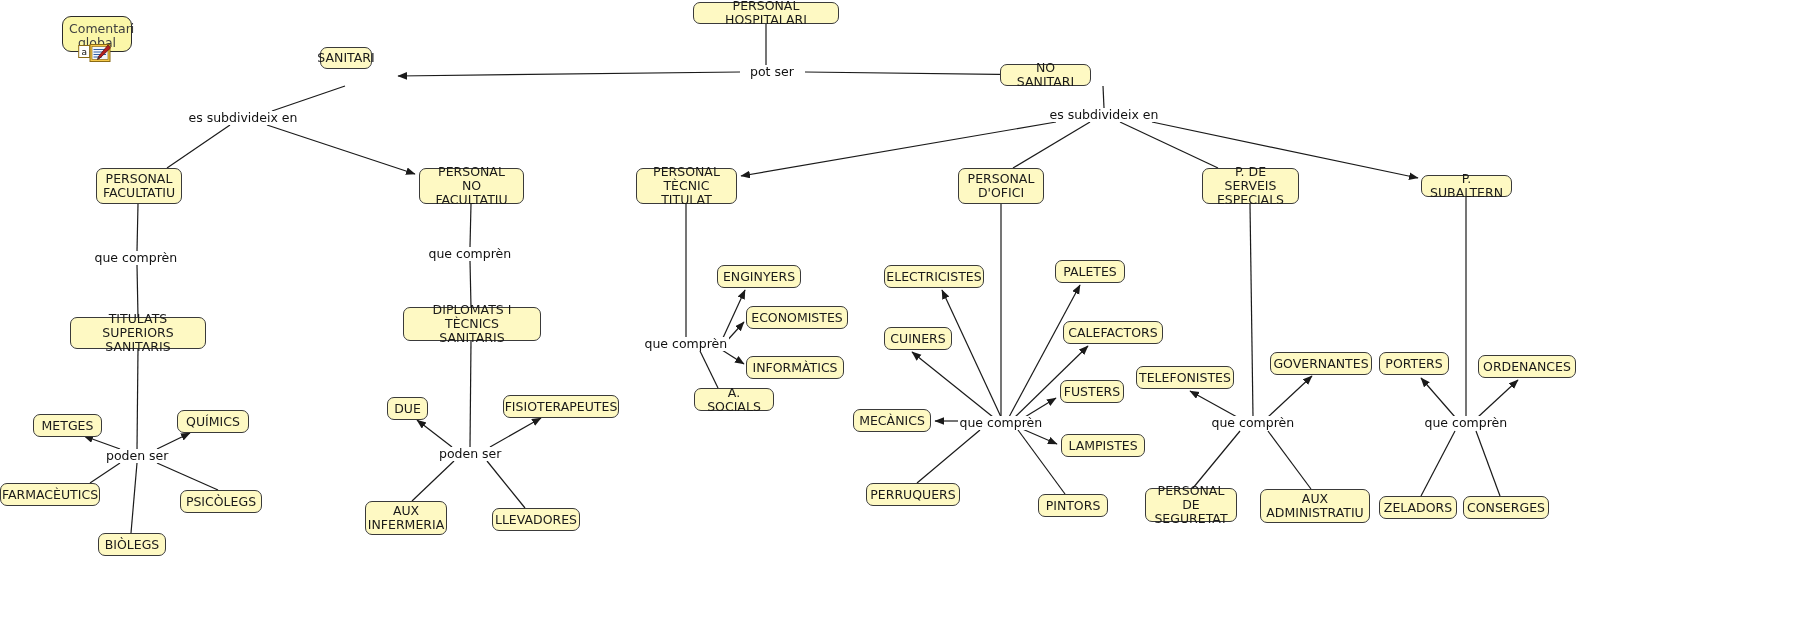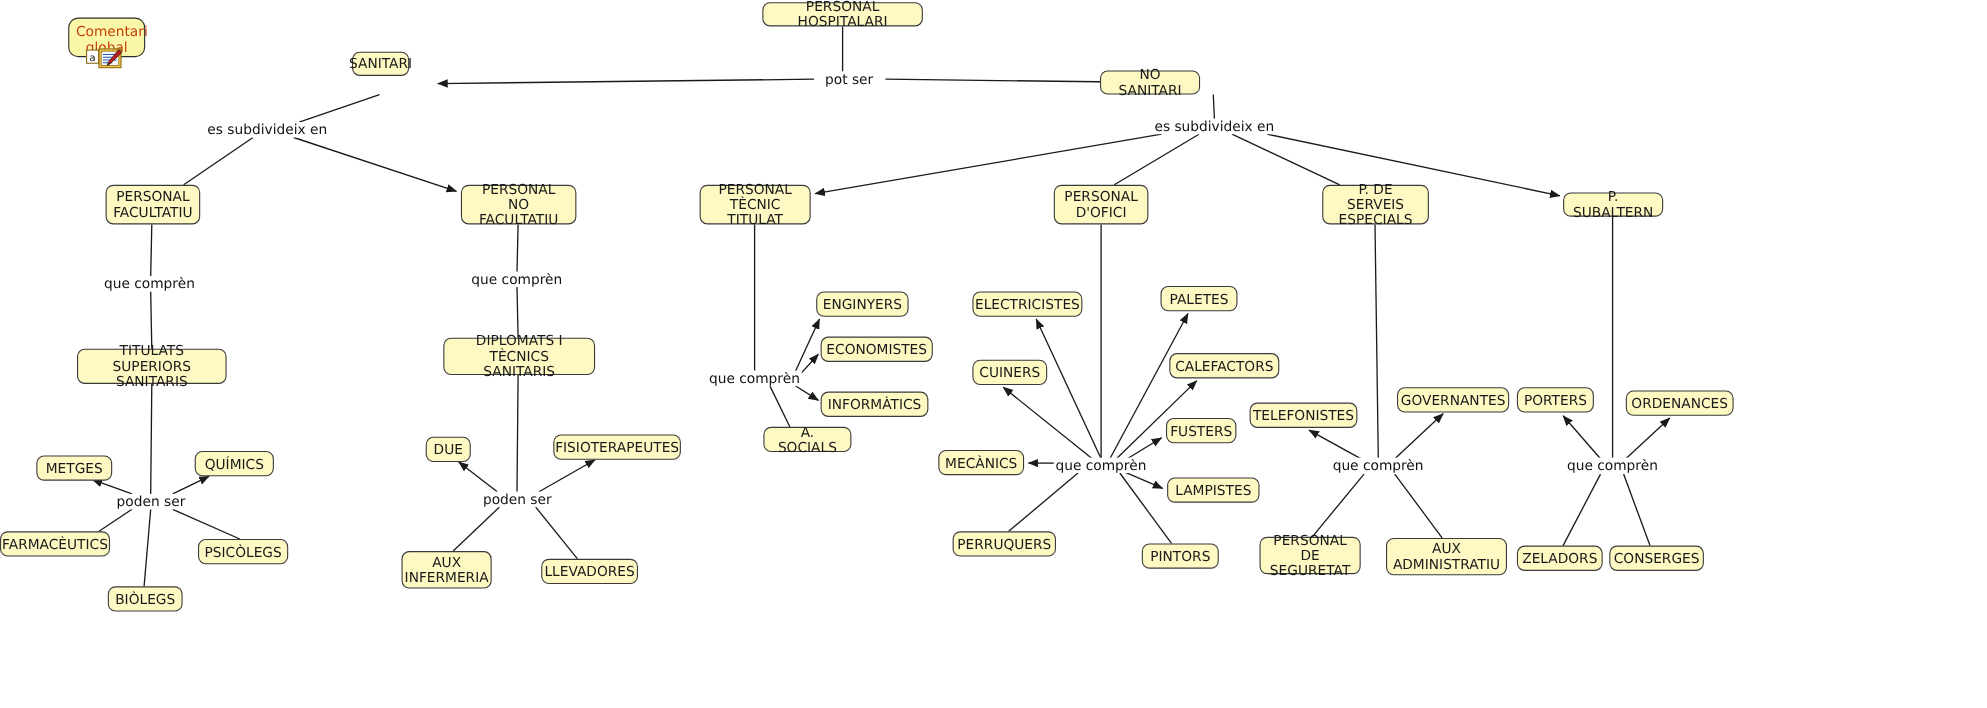--- a/index.html
+++ b/index.html
@@ -55,21 +55,21 @@
     z-index: 6;
   }
   .sticky-note {
     position: absolute;
     box-sizing: border-box;
     background: #fbf7a8;
     border: 1.6px solid #2b2b2b;
     border-radius: 9px;
     font-size: 12.5px;
     line-height: 14px;
-    color: #c2410c;
+    color: #404040;
     text-align: center;
     padding: 5px 6px 4px 6px;
     z-index: 8;
   }
   .sticky-note .note-text {
     display: block;
     white-space: pre-line;
   }
   .annot-icon {
     position: absolute;
@@ -166,21 +166,21 @@
       <div class="node" style="left: 33px; top: 414px; width: 69px; height: 23px;">METGES</div>
       <div class="node" style="left: 177px; top: 410px; width: 72px; height: 23px;">QUÍMICS</div>
       <div class="node" style="left: 0px; top: 483px; width: 100px; height: 23px;">FARMACÈUTICS</div>
       <div class="node" style="left: 180px; top: 490px; width: 82px; height: 23px;">PSICÒLEGS</div>
       <div class="node" style="left: 98px; top: 533px; width: 68px; height: 23px;">BIÒLEGS</div>
       <div class="node" style="left: 387px; top: 397px; width: 41px; height: 23px;">DUE</div>
       <div class="node" style="left: 503px; top: 395px; width: 116px; height: 23px;">FISIOTERAPEUTES</div>
       <div class="node" style="left: 365px; top: 501px; width: 82px; height: 34px;">AUX
 INFERMERIA</div>
       <div class="node" style="left: 492px; top: 508px; width: 88px; height: 23px;">LLEVADORES</div>
-      <div class="node" style="left: 717px; top: 265px; width: 84px; height: 23px; margin-left: 25px;">ENGINYERS</div>
+      <div class="node" style="left: 717px; top: 265px; width: 84px; height: 23px;">ENGINYERS</div>
       <div class="node" style="left: 746px; top: 306px; width: 102px; height: 23px;">ECONOMISTES</div>
       <div class="node" style="left: 746px; top: 356px; width: 98px; height: 23px;">INFORMÀTICS</div>
       <div class="node" style="left: 694px; top: 388px; width: 80px; height: 23px;">A. SOCIALS</div>
       <div class="node" style="left: 884px; top: 265px; width: 100px; height: 23px;">ELECTRICISTES</div>
       <div class="node" style="left: 884px; top: 327px; width: 68px; height: 23px;">CUINERS</div>
       <div class="node" style="left: 853px; top: 409px; width: 78px; height: 23px;">MECÀNICS</div>
       <div class="node" style="left: 866px; top: 483px; width: 94px; height: 23px;">PERRUQUERS</div>
       <div class="node" style="left: 1038px; top: 494px; width: 70px; height: 23px;">PINTORS</div>
       <div class="node" style="left: 1055px; top: 260px; width: 70px; height: 23px;">PALETES</div>
       <div class="node" style="left: 1063px; top: 321px; width: 100px; height: 23px;">CALEFACTORS</div>

